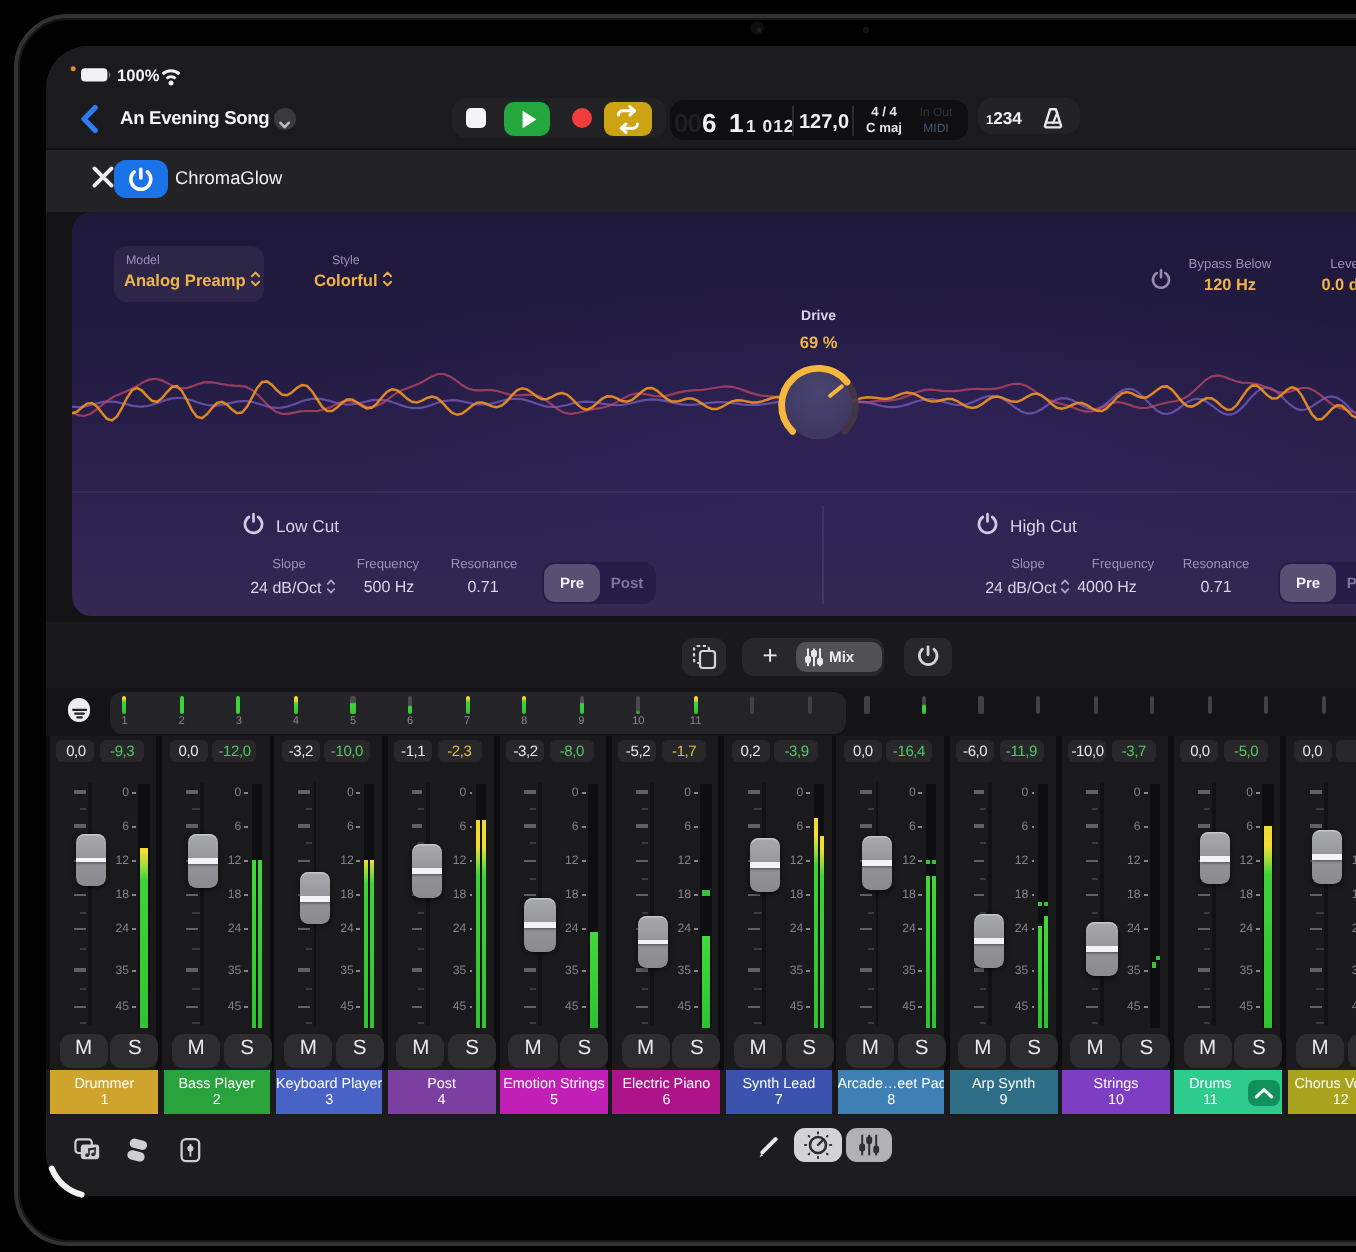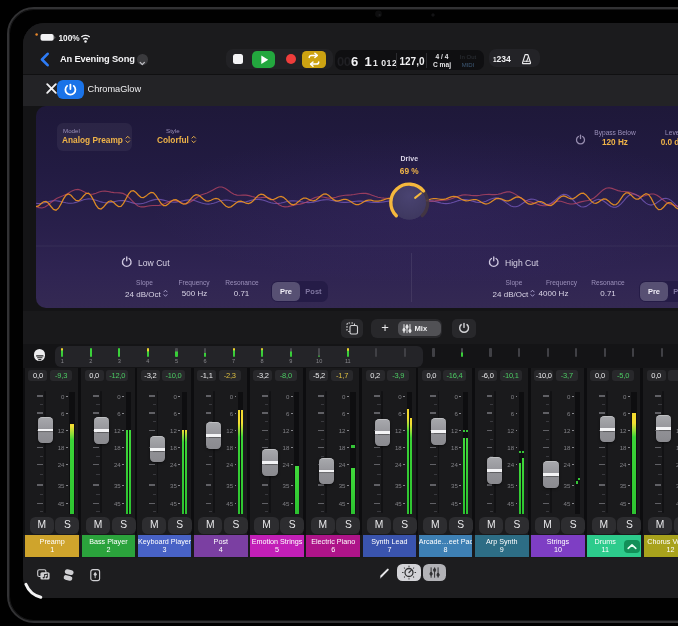--- a/index.html
+++ b/index.html
@@ -342,21 +342,21 @@
         <div class="mtrk"></div>
         <div class="mbar" style="left:44.90px;top:56.0px;height:90.0px;background:linear-gradient(180deg,#f1d92e 0px,#f4de33 2px,#8edd38 10px,#3bd437 16px,#2ec431 100%)"></div>
         <div class="mbar" style="left:47.50px;top:56.0px;height:90.0px;background:linear-gradient(180deg,#f1d92e 0px,#f4de33 2px,#8edd38 10px,#3bd437 16px,#2ec431 100%)"></div>
         <div class="cap" style="top:48.6px">
           <i></i>
         </div>
         <div class="ms" style="left:4.8px">M</div>
         <div class="ms" style="left:30.5px;width:24px">S</div>
       </div>
 <div class="lbl" style="left:2.3px;background:#cfa42c;">
-        <span>Preamp</span>
+        <span>Drummer</span>
         <span>1</span>
       </div>
 <div class="cell" style="left:58.1px">
         <div class="db" style="left:3.6px;width:19px">0,0</div>
         <div class="db" style="left:25.1px;width:22.2px;color:#4ccb63">-12,0</div>
         <div class="slot"></div>
         <div class="tkM" style="top:27.4px"></div>
         <div class="tkM" style="top:44.4px"></div>
         <div class="tkM" style="top:61.7px"></div>
         <div class="tkM" style="top:79.0px"></div>
@@ -666,21 +666,21 @@
         </div>
         <div class="ms" style="left:4.8px">M</div>
         <div class="ms" style="left:30.5px;width:24px">S</div>
       </div>
 <div class="lbl" style="left:395.7px;background:#3e80b4;">
         <span>Arcade…eet Pad</span>
         <span>8</span>
       </div>
 <div class="cell" style="left:451.5px">
         <div class="db" style="left:3.6px;width:19px">-6,0</div>
-        <div class="db" style="left:25.1px;width:22.2px;color:#4ccb63">-10,1</div>
+        <div class="db" style="left:25.1px;width:22.2px;color:#4ccb63">-11,9</div>
         <div class="slot"></div>
         <div class="tkM" style="top:27.4px"></div>
         <div class="tkM" style="top:44.4px"></div>
         <div class="tkM" style="top:61.7px"></div>
         <div class="tkM" style="top:79.0px"></div>
         <div class="tkM" style="top:96.0px"></div>
         <div class="tkM" style="top:116.4px"></div>
         <div class="tkM" style="top:135.0px"></div>
         <div class="tkm" style="top:36.0px"></div>
         <div class="tkm" style="top:53.1px"></div>

